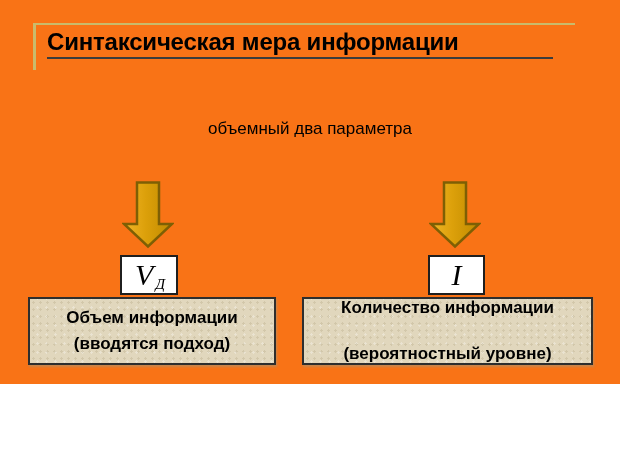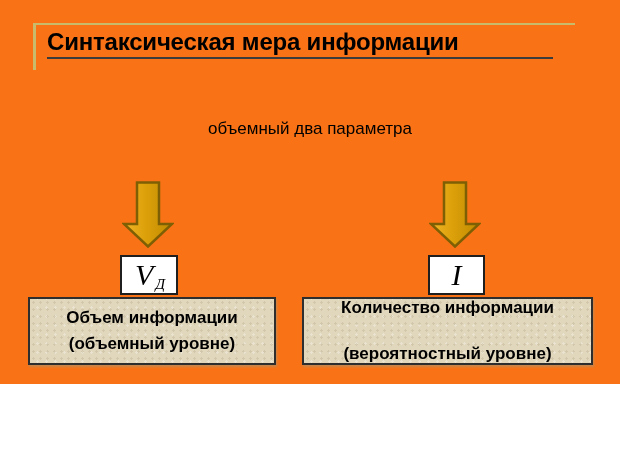--- a/index.html
+++ b/index.html
@@ -175,21 +175,21 @@
     <span class="sym-main">V</span>
       <span class="sym-sub">Д</span>
   </div>
 
   <div class="sym-box sym-box-quantity">
     <span class="sym-main">I</span>
   </div>
 
   <div class="label-box label-box-volume">
     <div>Объем информации</div>
-    <div>(объемный уровне)</div>
+    <div>(вводятся подход)</div>
   </div>
 
   <div class="label-box label-box-probability">
     <div>Количество информации</div>
     <div>(вероятностный уровне)</div>
   </div>
 
   <div class="bottom-rule"></div>
   <div class="page-number">7</div>
 

